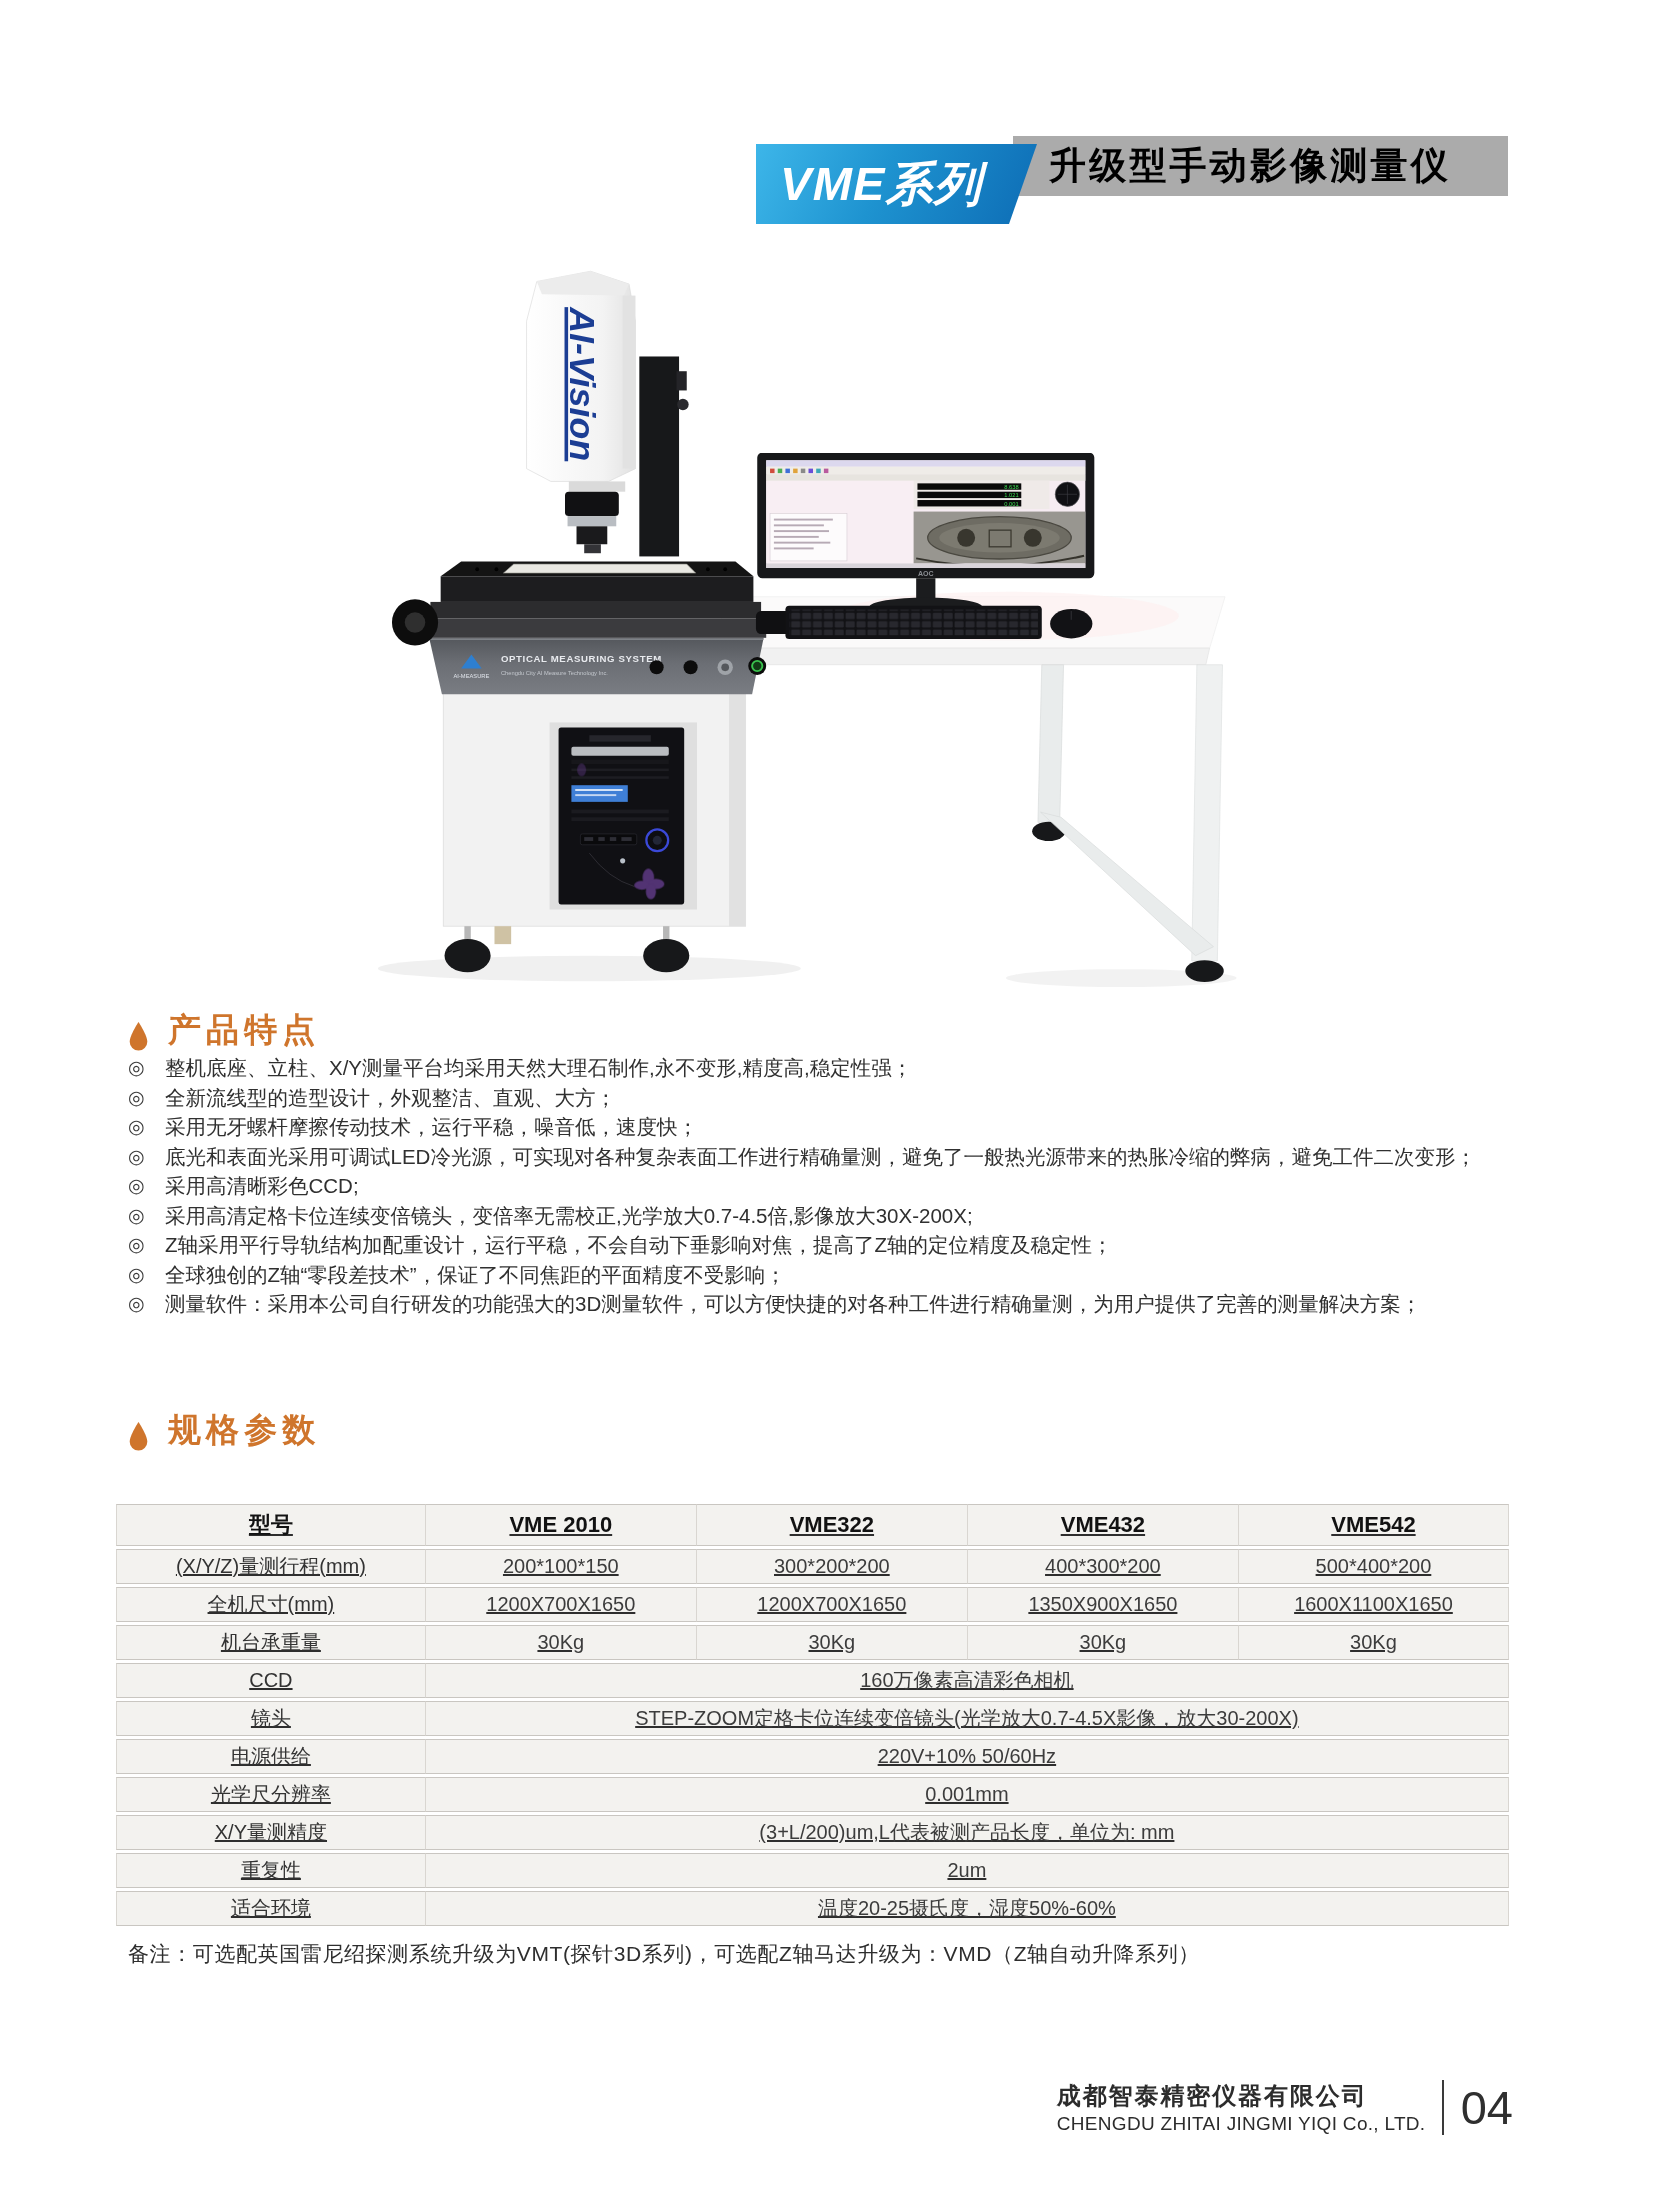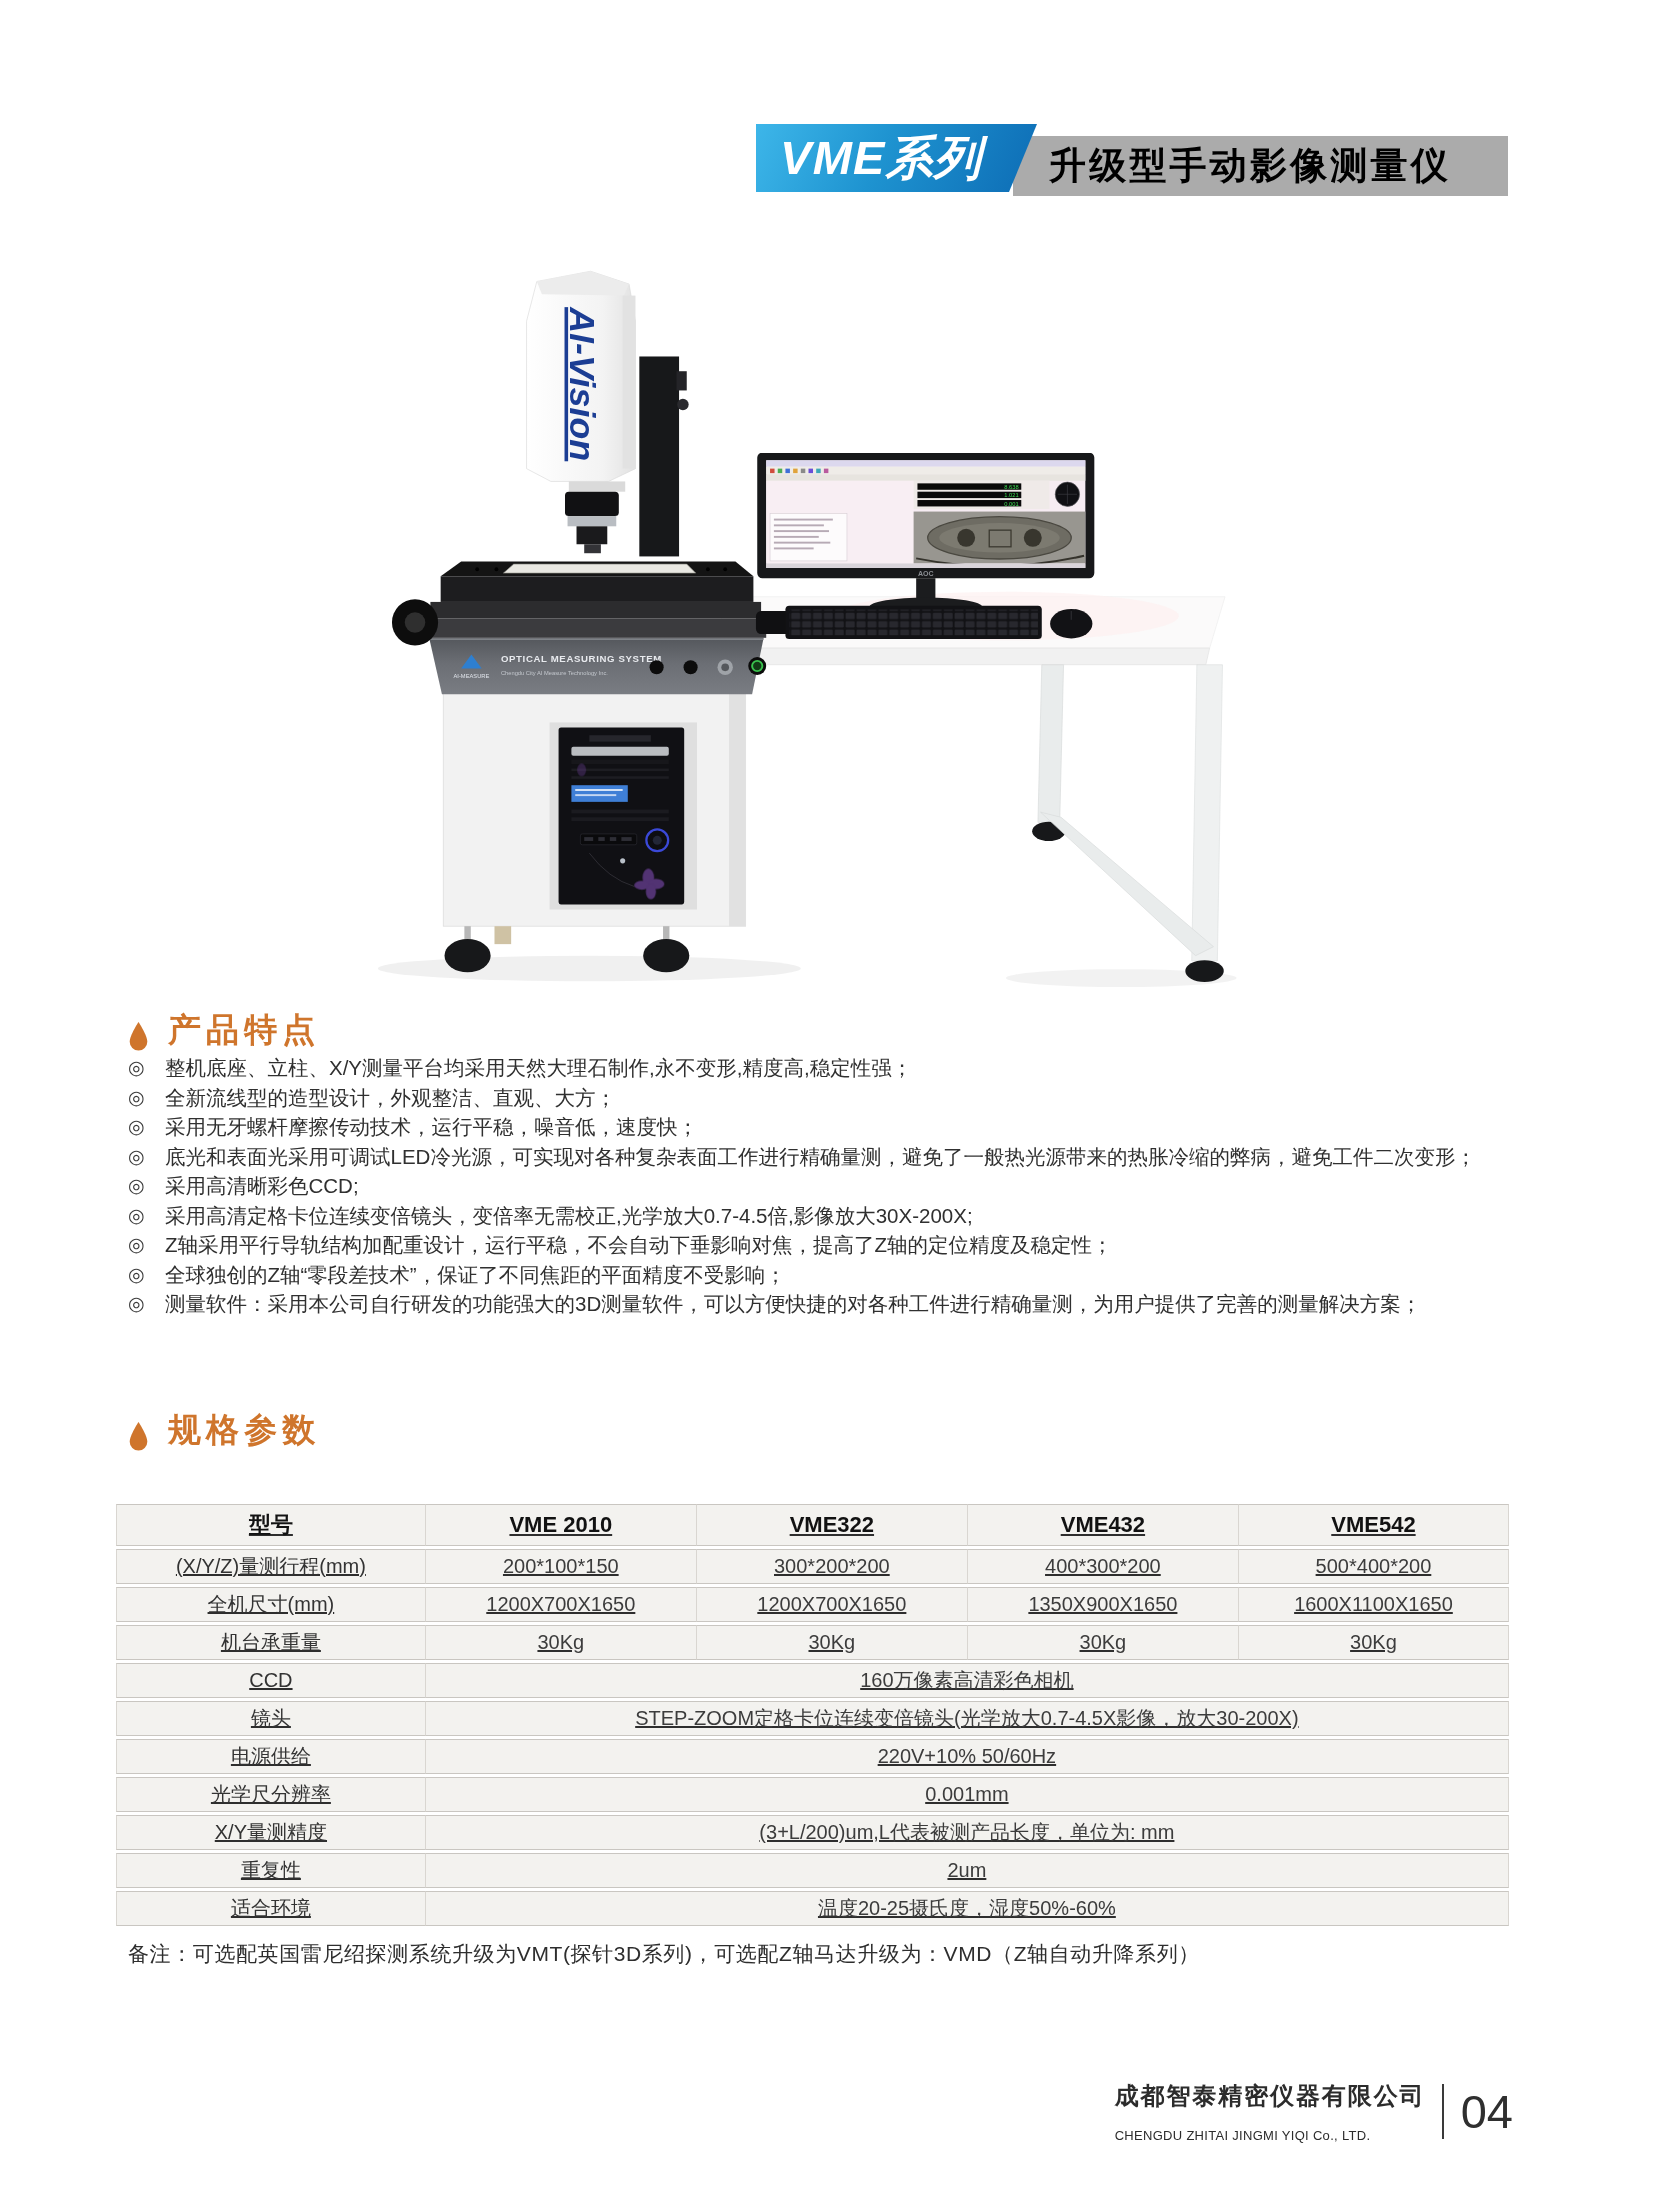--- a/index.html
+++ b/index.html
@@ -3,21 +3,21 @@
 <meta charset="utf-8">
 <style>
   html,body{margin:0;padding:0;background:#ffffff;}
   .page{position:relative;width:1662px;height:2205px;background:#ffffff;overflow:hidden;
         font-family:"Liberation Sans",sans-serif;color:#2e2e2e;}
 
   
   .badge-gray{position:absolute;left:1013px;top:136px;width:495px;height:60px;background:#ababab;
               display:flex;align-items:center;padding-left:36px;box-sizing:border-box;}
   .badge-gray span{color:#000000;font-size:37px;font-weight:bold;letter-spacing:3.2px;}
-  .badge-blue{position:absolute;left:756px;top:124px;width:281px;height:68px;
+  .badge-blue{position:absolute;left:756px;top:144px;width:281px;height:80px;
               background:linear-gradient(115deg,#3db6e9 0%,#1e93d0 45%,#0d6cb5 100%);
               clip-path:polygon(0 0,100% 0,calc(100% - 28px) 100%,0 100%);
               display:flex;align-items:center;justify-content:flex-start;padding-left:24px;box-sizing:border-box;}
   .badge-blue span{color:#ffffff;font-size:47px;font-weight:bold;font-style:italic;letter-spacing:1.3px;}
 
   
   .section-head{position:absolute;left:127px;display:flex;align-items:flex-end;gap:18px;}
   .section-head h2{margin:0;font-size:33px;font-weight:bold;letter-spacing:5.1px;color:#cf752c;}
   .drop{width:23px;height:32px;flex:0 0 auto;}
 
@@ -38,21 +38,21 @@
   .spec-table th + th,.spec-table td + td{border-left:1.3px solid #d9d6d1;margin-top:47px;}
   .spec-table td.rowlabel{color:#333333;}
 
   .spec-note{position:absolute;left:128px;top:1940px;font-size:21px;color:#2e2e2e;letter-spacing:0.6px;}
 
   
   .footer{position:absolute;top:2080px;left:0;right:149px;display:flex;justify-content:flex-end;
           align-items:center;gap:16.7px;}
   .company{text-align:left;color:#2c2c2c;}
   .company .cn{font-size:24px;font-weight:bold;letter-spacing:1.9px;}
-  .company .en{font-size:13px;margin-top:16px;letter-spacing:0.3px;}
+  .company .en{font-size:19px;margin-top:1px;letter-spacing:0.3px;}
   .vdiv{width:1.9px;height:55px;background:#3a3a3a;}
   .pagenum{font-size:47px;color:#2f2f2f;font-weight:400;}
 
   
   .photo{position:absolute;left:333px;top:212px;width:910px;height:776px;}
 </style>
 </head>
 <body>
 
 <div class="page">

